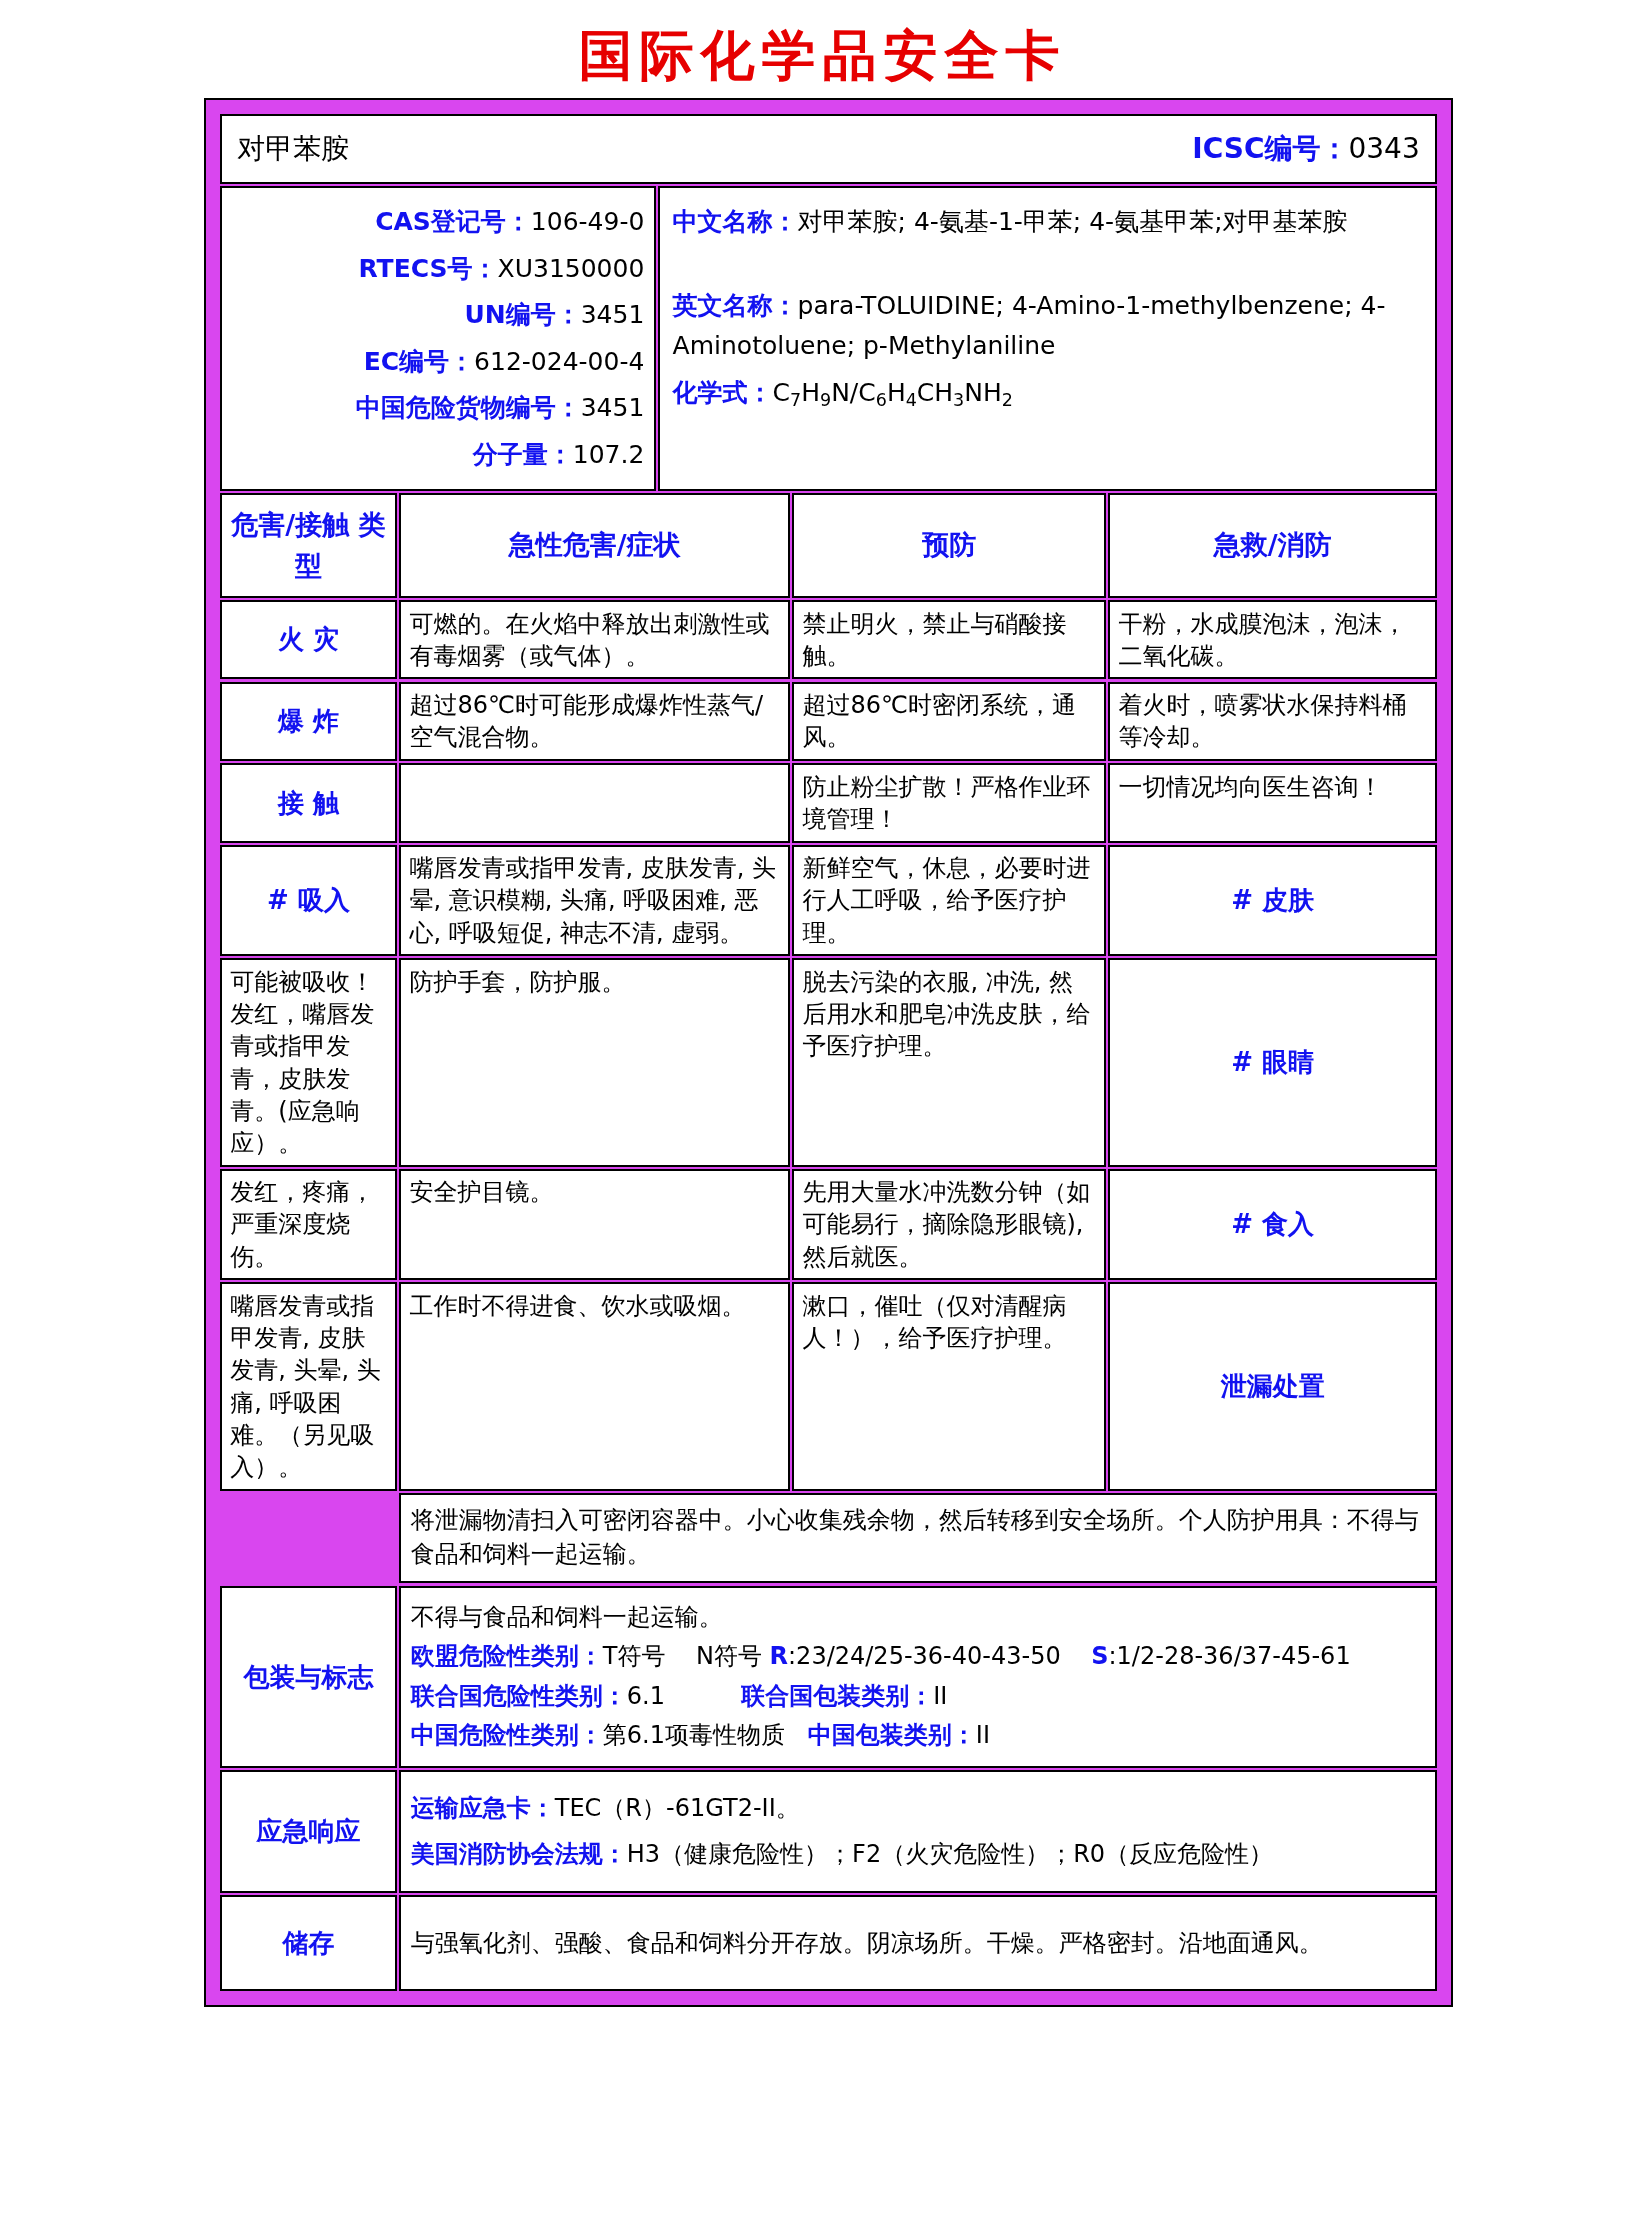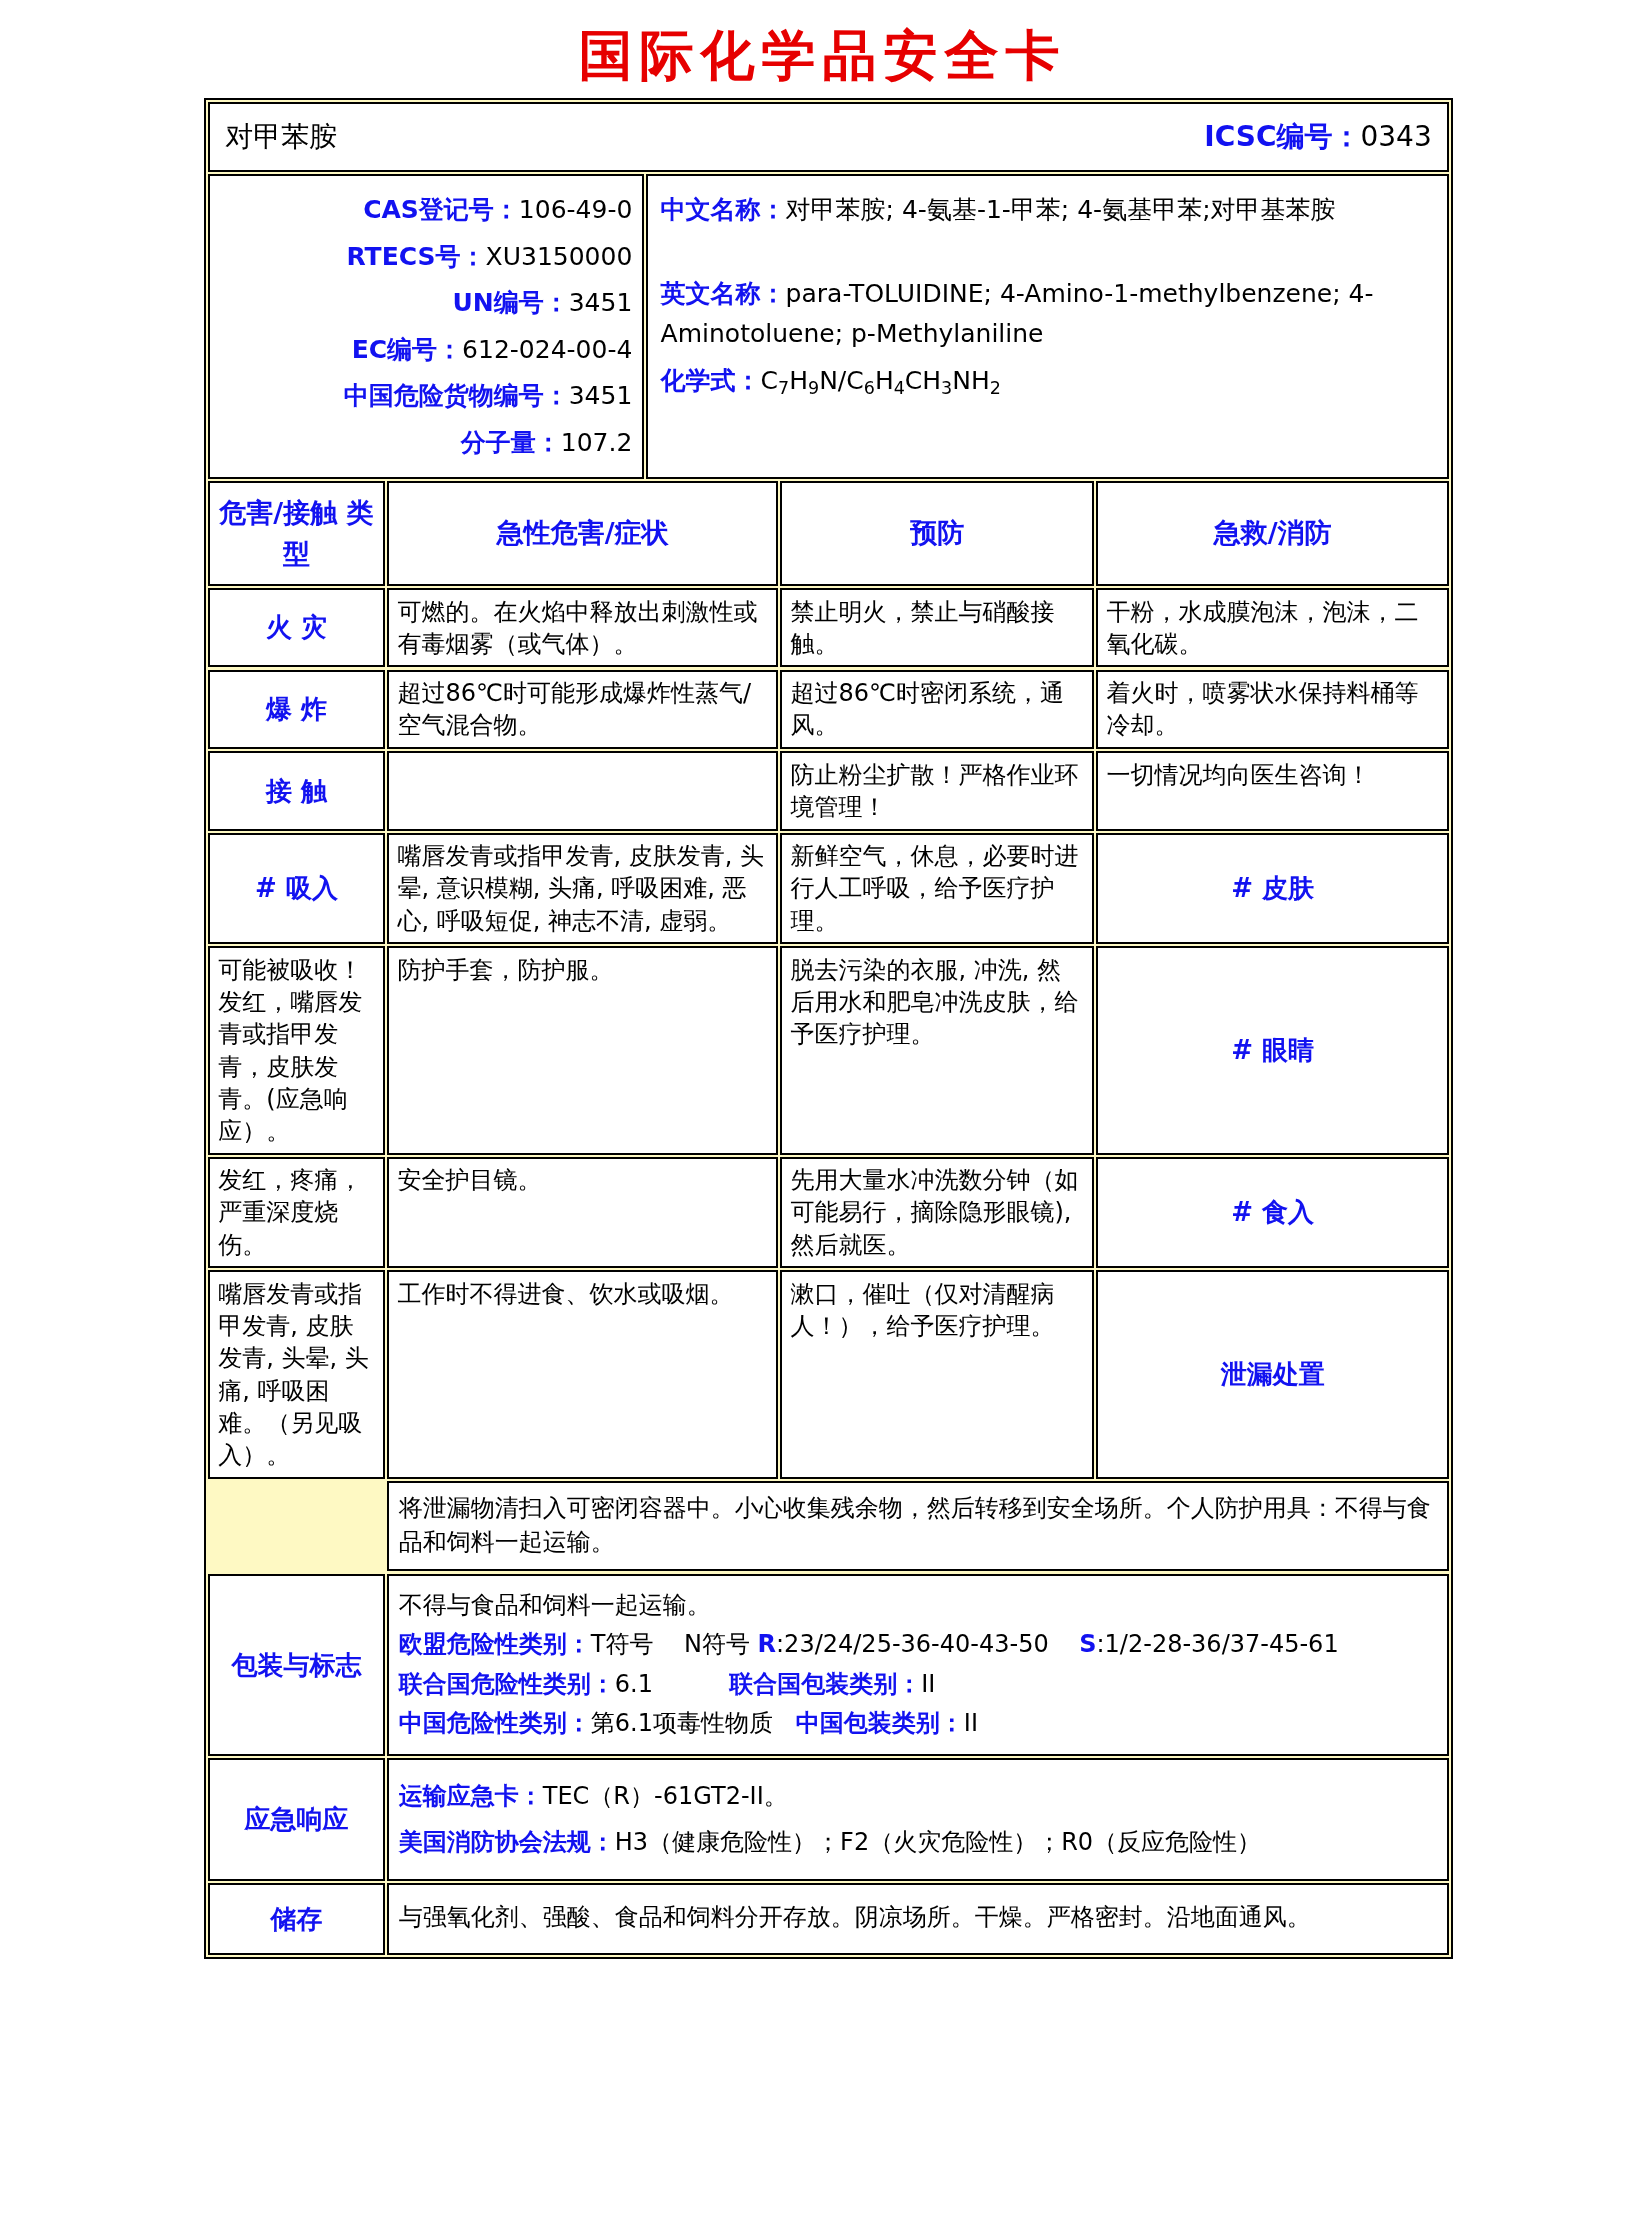--- a/index.html
+++ b/index.html
@@ -15,21 +15,21 @@
     font-family:"DejaVu Sans","Liberation Sans",sans-serif;
     color:var(--ink);
   }
   .page-title{
     margin:26.4px 0 12.5px 198px;width:1249px;
     text-align:center;font-size:54px;font-weight:bold;
     color:var(--red);letter-spacing:7px;line-height:1.1;
   }
   .card{
     margin-left:204px;width:1249px;
-    border:2.8px solid var(--bd);background:#fef9c3;padding:2px;
+    border:2.8px solid var(--bd);background:#d946ef;padding:14px;
     display:flex;flex-direction:column;gap:2.1px;
   }
   .cell{border:2.1px solid var(--bd);background:#fff;}
   
   .sec-header{display:flex;}
   .hdr-cell{
     flex:1;display:flex;justify-content:space-between;align-items:center;
     padding:12.5px 15.3px;min-height:70px;font-size:28px;
   }
   .hdr-name{color:var(--ink);}
@@ -61,21 +61,21 @@
   }
   .body-cell{
     padding:5.6px 8.3px;font-size:24px;line-height:1.34;color:var(--ink);
     white-space:pre-wrap;word-break:break-word;
   }
   .span-cell{grid-column:2 / 5;}
   .runs-cell{padding:7px 9.7px;font-size:24px;line-height:1.4;white-space:pre-wrap;word-break:break-word;}
   .runs-cell .line{margin:4.2px 0;}
   .cell-packaging .line{margin:6px 0;}
   .cell-emergency .line{margin:12.5px 0;}
-  .cell-storage .line{margin:6px 0;line-height:1.75;font-family:Liberation Mono, monospace;}
+  .cell-storage .line{margin:18px 0;line-height:1.75;}
   .cell-leak .line{margin:2.8px 0;line-height:1.4;}
   .c-b{color:var(--blue);font-weight:bold;}
   .c-k{color:var(--ink);font-weight:normal;}
   .min-contact{min-height:78px;}
 </style>
 </head>
 <body>
 
 <div class="page-title">国际化学品安全卡</div>
 

